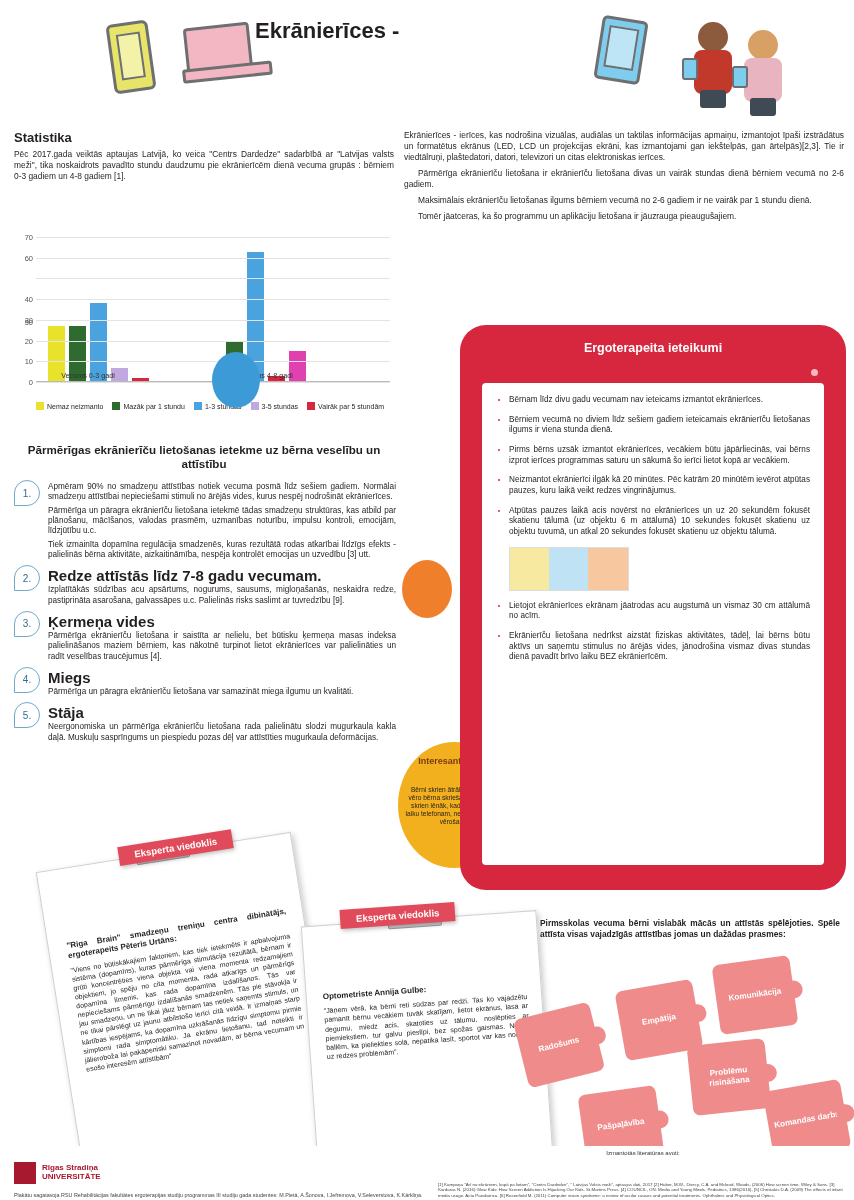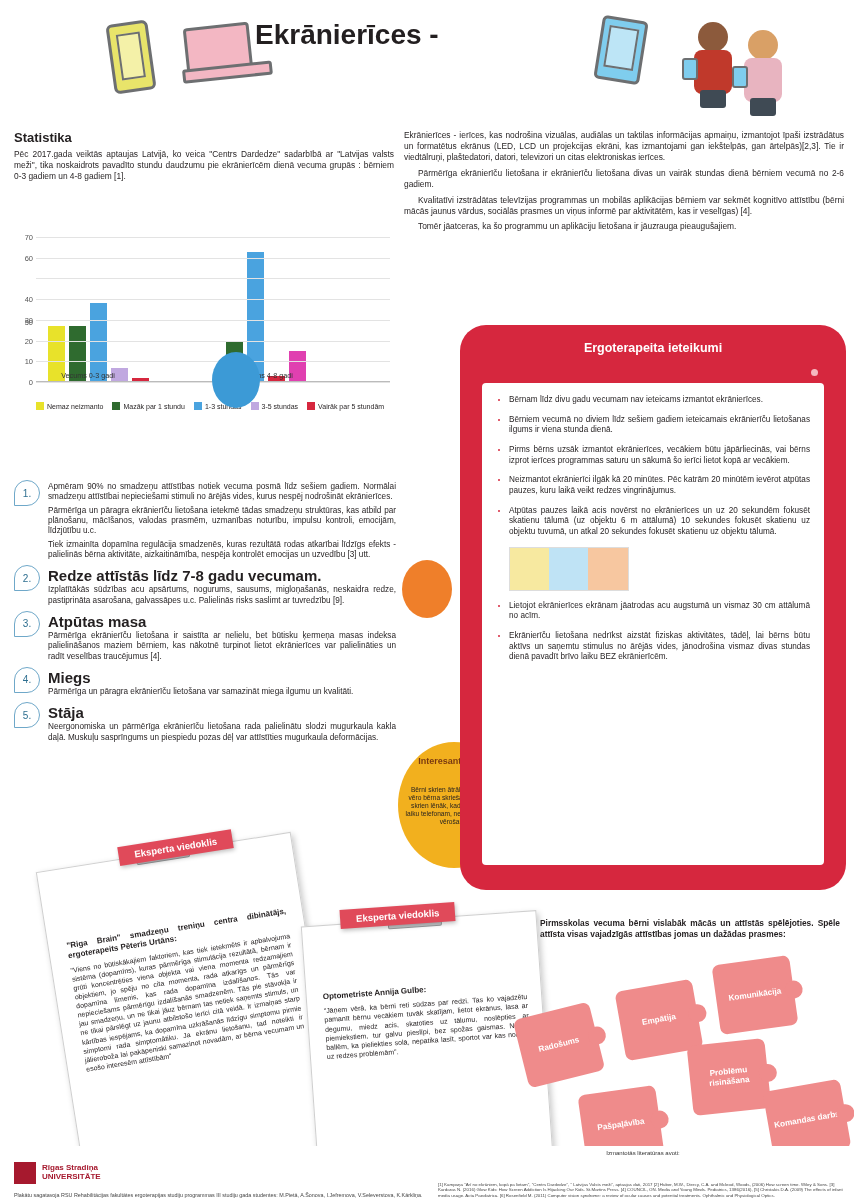--- a/index.html
+++ b/index.html
@@ -11,21 +11,21 @@
     position: relative;
     overflow: hidden;
     color: #231f20;
   }
   .page { position: relative; width: 854px; height: 1200px; }
 
   
   .header { position:absolute; left:0; top:0; width:854px; height:125px; }
   .title {
     position:absolute; left:255px; top:18px; width:430px;
-    font-size: 28px; font-weight: bold; line-height: 1.18;
+    font-size: 22px; font-weight: bold; line-height: 1.18;
     color:#231f20;
   }
   .title .l2 { display:block; }
 
   
   .dev-phone {
     position:absolute; left:110px; top:22px; width:42px; height:70px;
     background:#e8e46a; border:3px solid #6d6f71; border-radius:6px;
     transform: rotate(-8deg);
   }
@@ -285,53 +285,54 @@
           <span class="sw" style="background:#c0a8e0"></span>
           <span>3-5 stundas</span>
         </div>
         <div class="item">
           <span class="sw" style="background:#d6273e"></span>
           <span>Vairāk par 5 stundām</span>
         </div>
       </div>
   </div>
 
+  <div class="list-head">Pārmērīgas ekrānierīču lietošanas ietekme uz bērna veselību un attīstību</div>
   <div class="nlist" id="nlist">
       <div class="nitem">
         <div class="bullet-num">1.</div>
         <p>Apmēram 90% no smadzeņu attīstības notiek vecuma posmā līdz sešiem gadiem. Normālai smadzeņu attīstībai nepieciešami stimuli no ārējās vides, kurus nespēj nodrošināt ekrānierīces.</p>
         <p>Pārmērīga un pāragra ekrānierīču lietošana ietekmē tādas smadzeņu struktūras, kas atbild par plānošanu, mācīšanos, valodas prasmēm, uzmanības noturību, impulsu kontroli, emocijām, līdzjūtību u.c.</p>
         <p>Tiek izmainīta dopamīna regulācija smadzenēs, kuras rezultātā rodas atkarībai līdzīgs efekts - palielinās bērna aktivitāte, aizkaitināmība, nespēja kontrolēt emocijas un uzvedību [3] utt.</p>
       </div>
       <div class="nitem">
         <div class="bullet-num">2.</div>
         <h3>Redze attīstās līdz 7-8 gadu vecumam.</h3>
         <p>Izplatītākās sūdzības acu apsārtums, nogurums, sausums, migloņašanās, neskaidra redze, pastiprināta asarošana, galvassāpes u.c. Palielinās risks saslimt ar tuvredzību [9].</p>
       </div>
       <div class="nitem">
         <div class="bullet-num">3.</div>
-        <h3>Atpūtas masa</h3>
+        <h3>Ķermeņa vides</h3>
         <p>Pārmērīga ekrānierīču lietošana ir saistīta ar nelielu, bet būtisku ķermeņa masas indeksa palielināšanos maziem bērniem, kas nākotnē turpinot lietot ekrānierīces var palielināties un radīt veselības traucējumus [4].</p>
       </div>
       <div class="nitem">
         <div class="bullet-num">4.</div>
         <h3>Miegs</h3>
         <p>Pārmērīga un pāragra ekrānierīču lietošana var samazināt miega ilgumu un kvalitāti.</p>
       </div>
       <div class="nitem">
         <div class="bullet-num">5.</div>
         <h3>Stāja</h3>
         <p>Neergonomiska un pārmērīga ekrānierīču lietošana rada palielinātu slodzi mugurkaula kakla daļā. Muskuļu sasprīngums un piespiedu pozas dēļ var attīstīties mugurkaula deformācijas.</p>
       </div>
     </div>
 
   <div class="right-col">
     <p>Ekrānierīces - ierīces, kas nodrošina vizuālas, audiālas un taktilas informācijas apmaiņu, izmantojot īpaši izstrādātus un formatētus ekrānus (LED, LCD un projekcijas ekrāni, kas izmantojami gan iekštelpās, gan ārtelpās)[2,3]. Tie ir viedtālruņi, plaštedatori, datori, televizori un citas elektroniskas ierīces.</p>
     <p class="indent">Pārmērīga ekrānierīču lietošana ir ekrānierīču lietošana divas un vairāk stundas dienā bērniem vecumā no 2-6 gadiem.</p>
-    <p class="indent">Kvalitatīvi izstrādātas televīzijas programmas un mobilās aplikācijas bērniem var sekmēt kognitīvo attīstību (bērni mācās jaunus vārdus, sociālās prasmes un viņus informē par aktivitātēm, kas ir veselīgas) [4].</p>
+    <p class="indent">Maksimālais ekrānierīču lietošanas ilgums bērniem vecumā no 2-6 gadiem ir ne vairāk par 1 stundu dienā.</p>
     <p class="indent">Tomēr jāatceras, ka šo programmu un aplikāciju lietošana ir jāuzrauga pieaugušajiem.</p>
   </div>
 
   <div class="balloon b-blue"></div>
   <div class="balloon b-orange"></div>
   <div class="balloon b-yellow"></div>
   <div class="fact-title">Interesants fakts</div>
   <div class="fact-text">Bērni skrien ātrāk, kad vecāki vēro bērna skriešanu, bet bērni skrien lēnāk, kad vecāki veita laiku telefonam, nevis skriešanas vērošanai</div>
 
   <div class="tablet">

